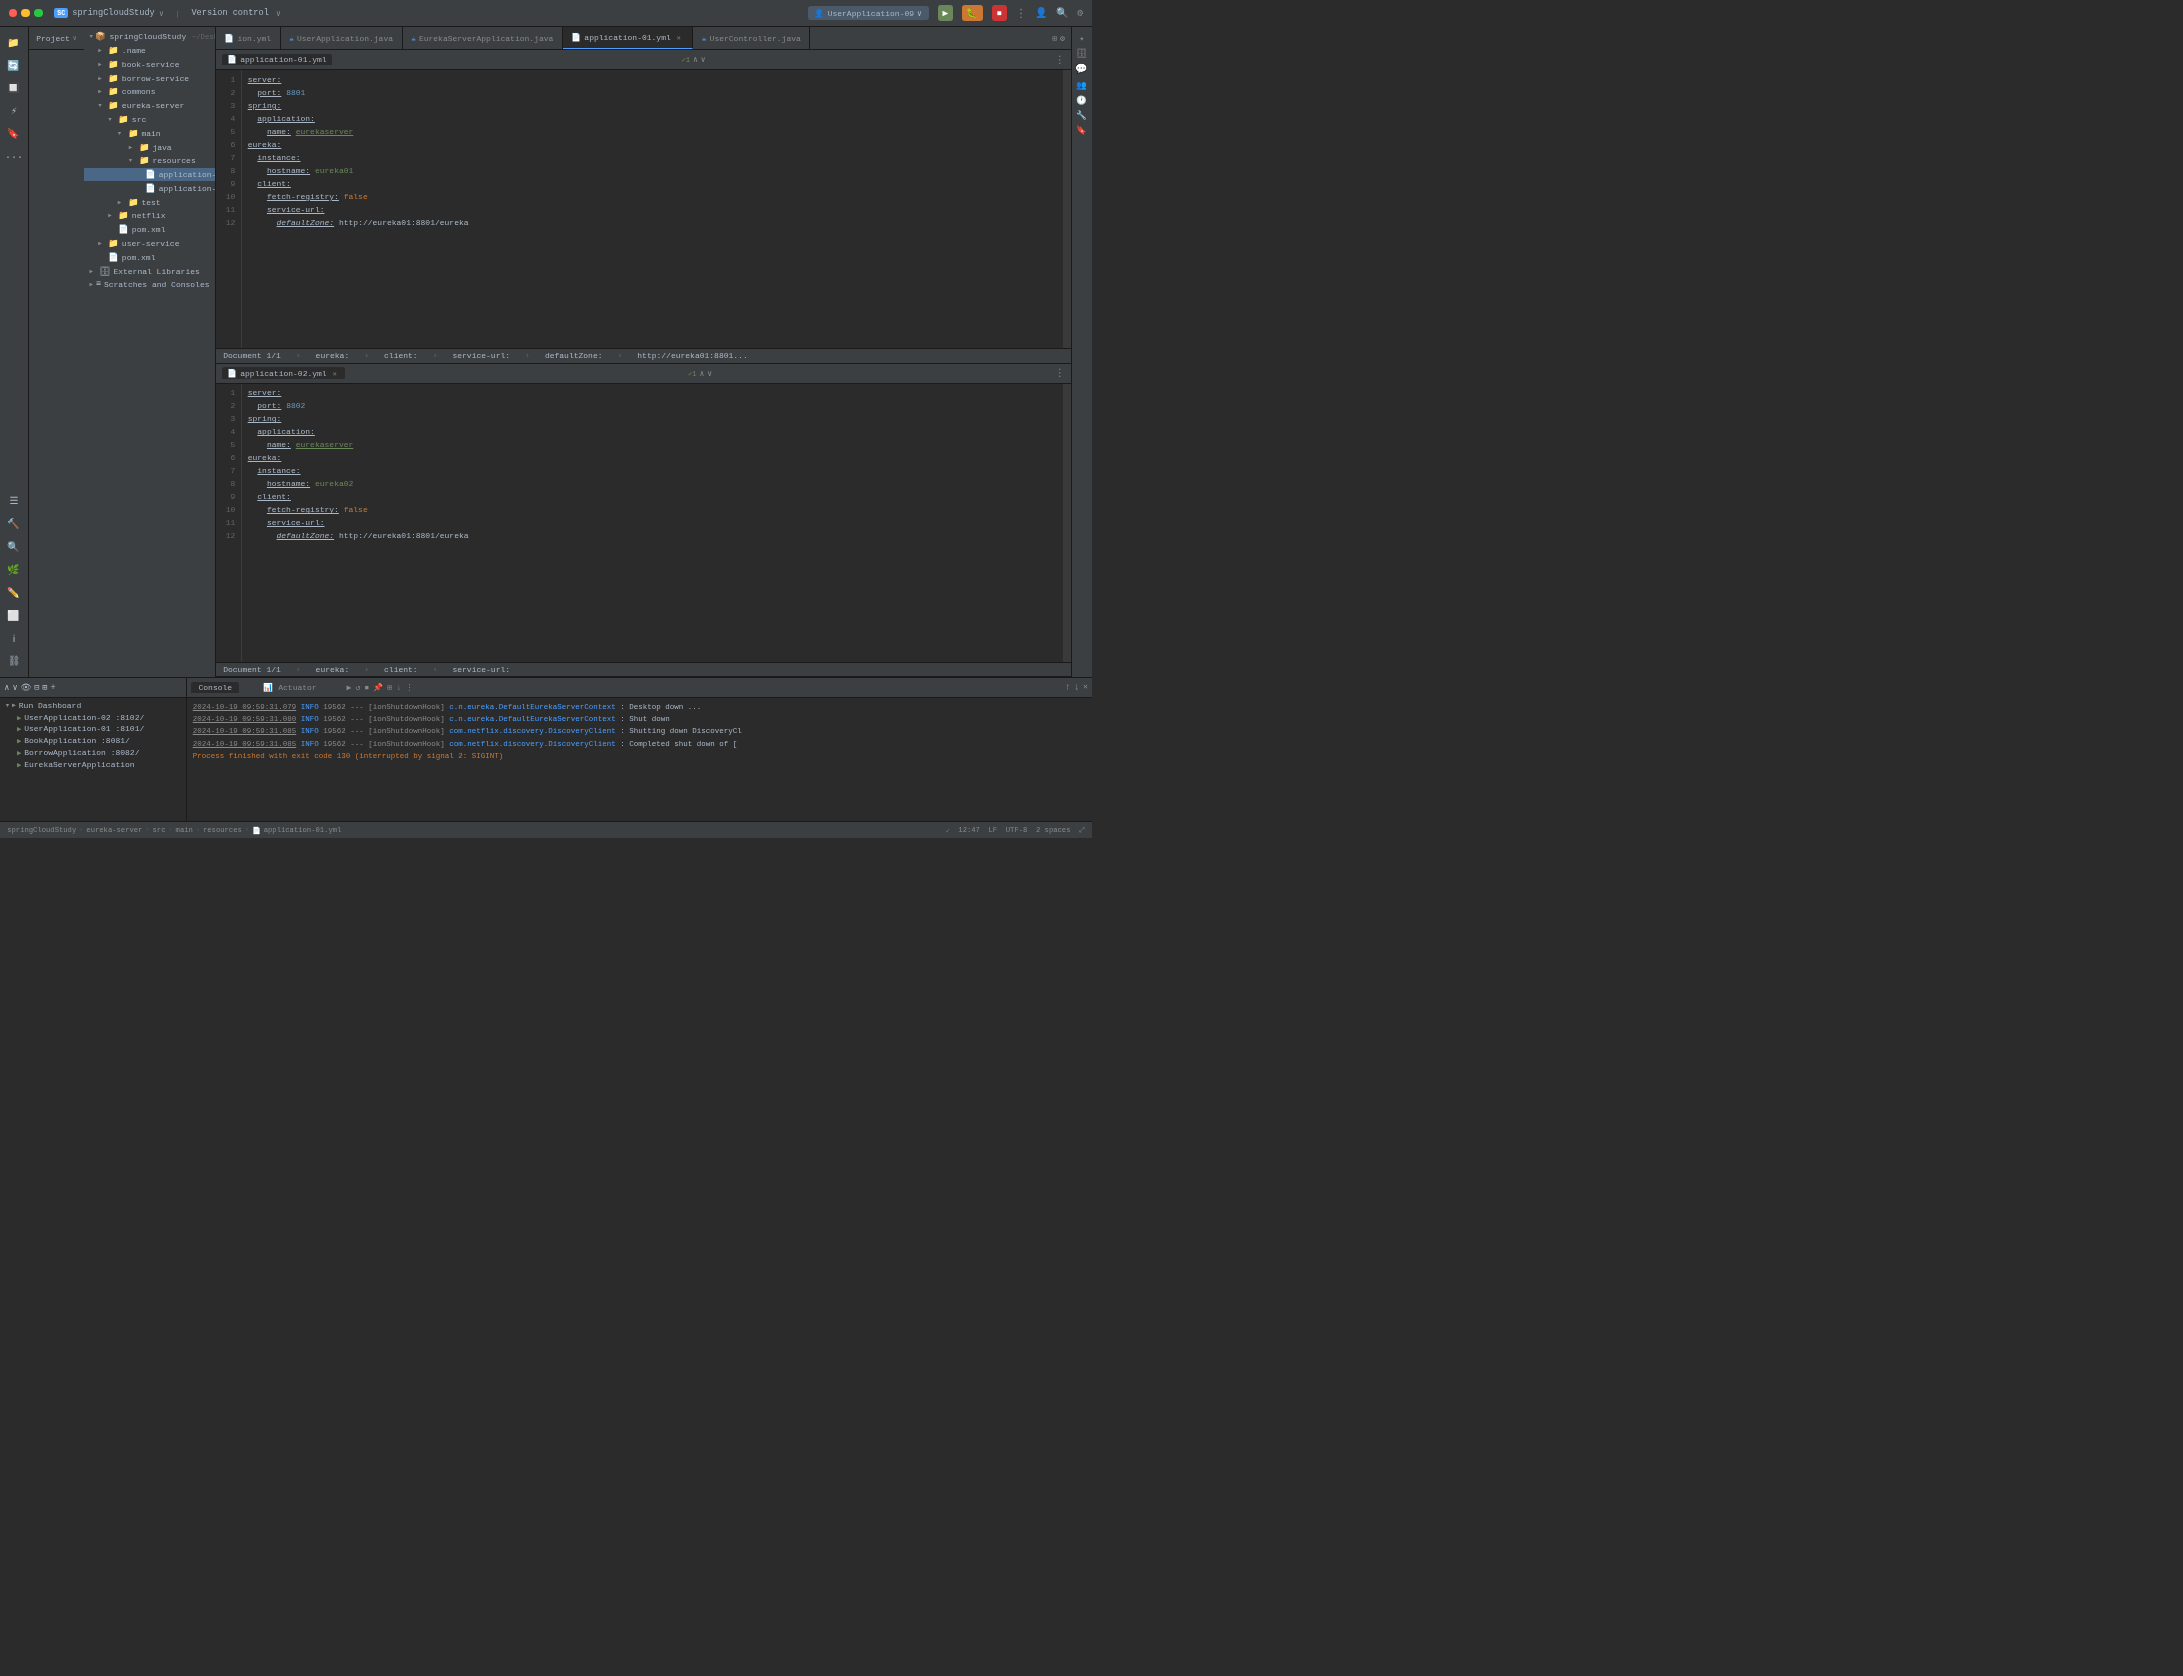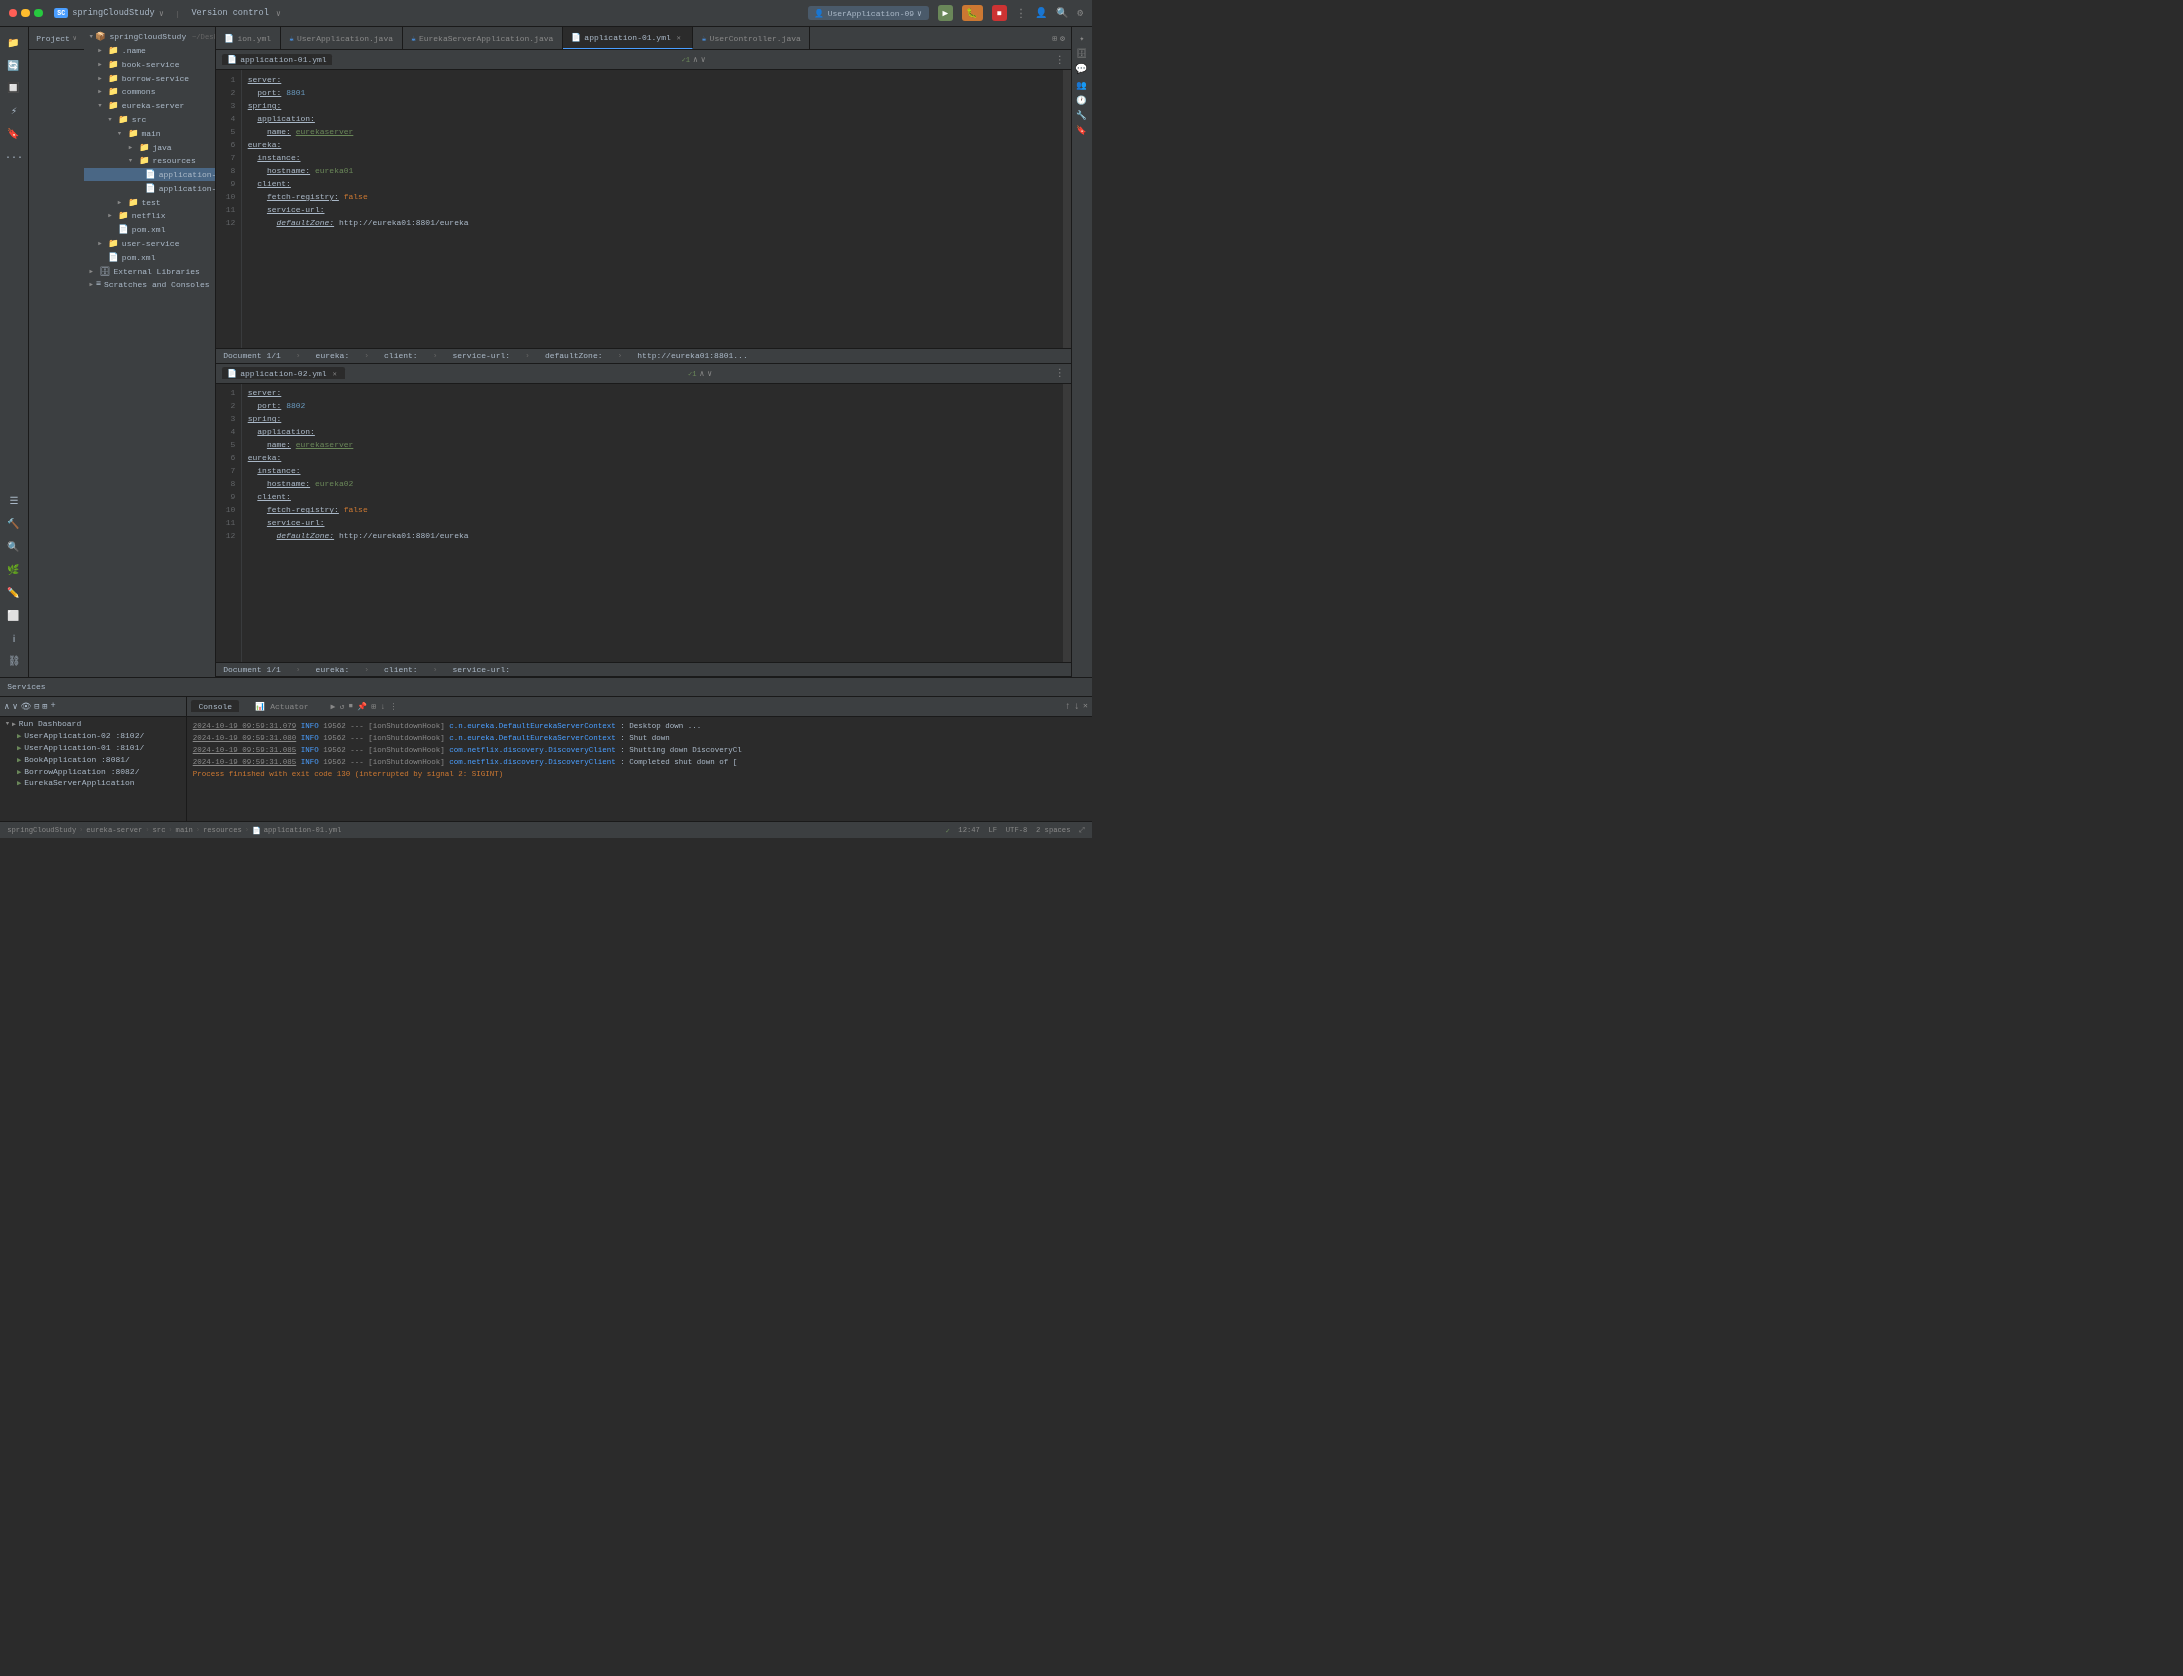--- a/index.html
+++ b/index.html
@@ -363,21 +363,21 @@
       flex: 1;
       display: flex;
       flex-direction: column;
     }
     .console-tabs {
       background: #3c3f41;
       display: flex;
       align-items: center;
       height: 20px;
       border-bottom: 0.7px solid #1a1a1a;
-      gap: 9px;
+      gap: 17px;
       padding: 0 4.3px;
     }
     .console-tab {
       padding: 1.4px 7.2px;
       font-size: 8px;
       color: #888;
       cursor: pointer;
       border-radius: 2.2px 2.2px 0 0;
     }
     .console-tab.active {
@@ -765,23 +765,20 @@
     <span style="color:#888;font-size:10px;cursor:pointer;color:#4a9eff">💬</span>
     <span style="color:#888;font-size:8.6px;cursor:pointer">👥</span>
     <span style="color:#888;font-size:8.6px;cursor:pointer">🕐</span>
     <span style="color:#888;font-size:8.6px;cursor:pointer">🔧</span>
     <span style="color:#888;font-size:8.6px;cursor:pointer">🔖</span>
   </div>
 
 </div>
 
 <div class="bottom-panel">
-  <div class="services-header">
-    <span>Services</span>
-  </div>
   <div class="bottom-content">
 
     <div class="services-panel">
       <div class="services-toolbar">
         <span style="font-size:8.6px;cursor:pointer">∧</span>
         <span style="font-size:8.6px;cursor:pointer">∨</span>
         <span style="font-size:8.6px;cursor:pointer">👁</span>
         <span style="font-size:8.6px;cursor:pointer">⊟</span>
         <span style="font-size:8.6px;cursor:pointer">⊞</span>
         <span style="font-size:8.6px;cursor:pointer">+</span>

